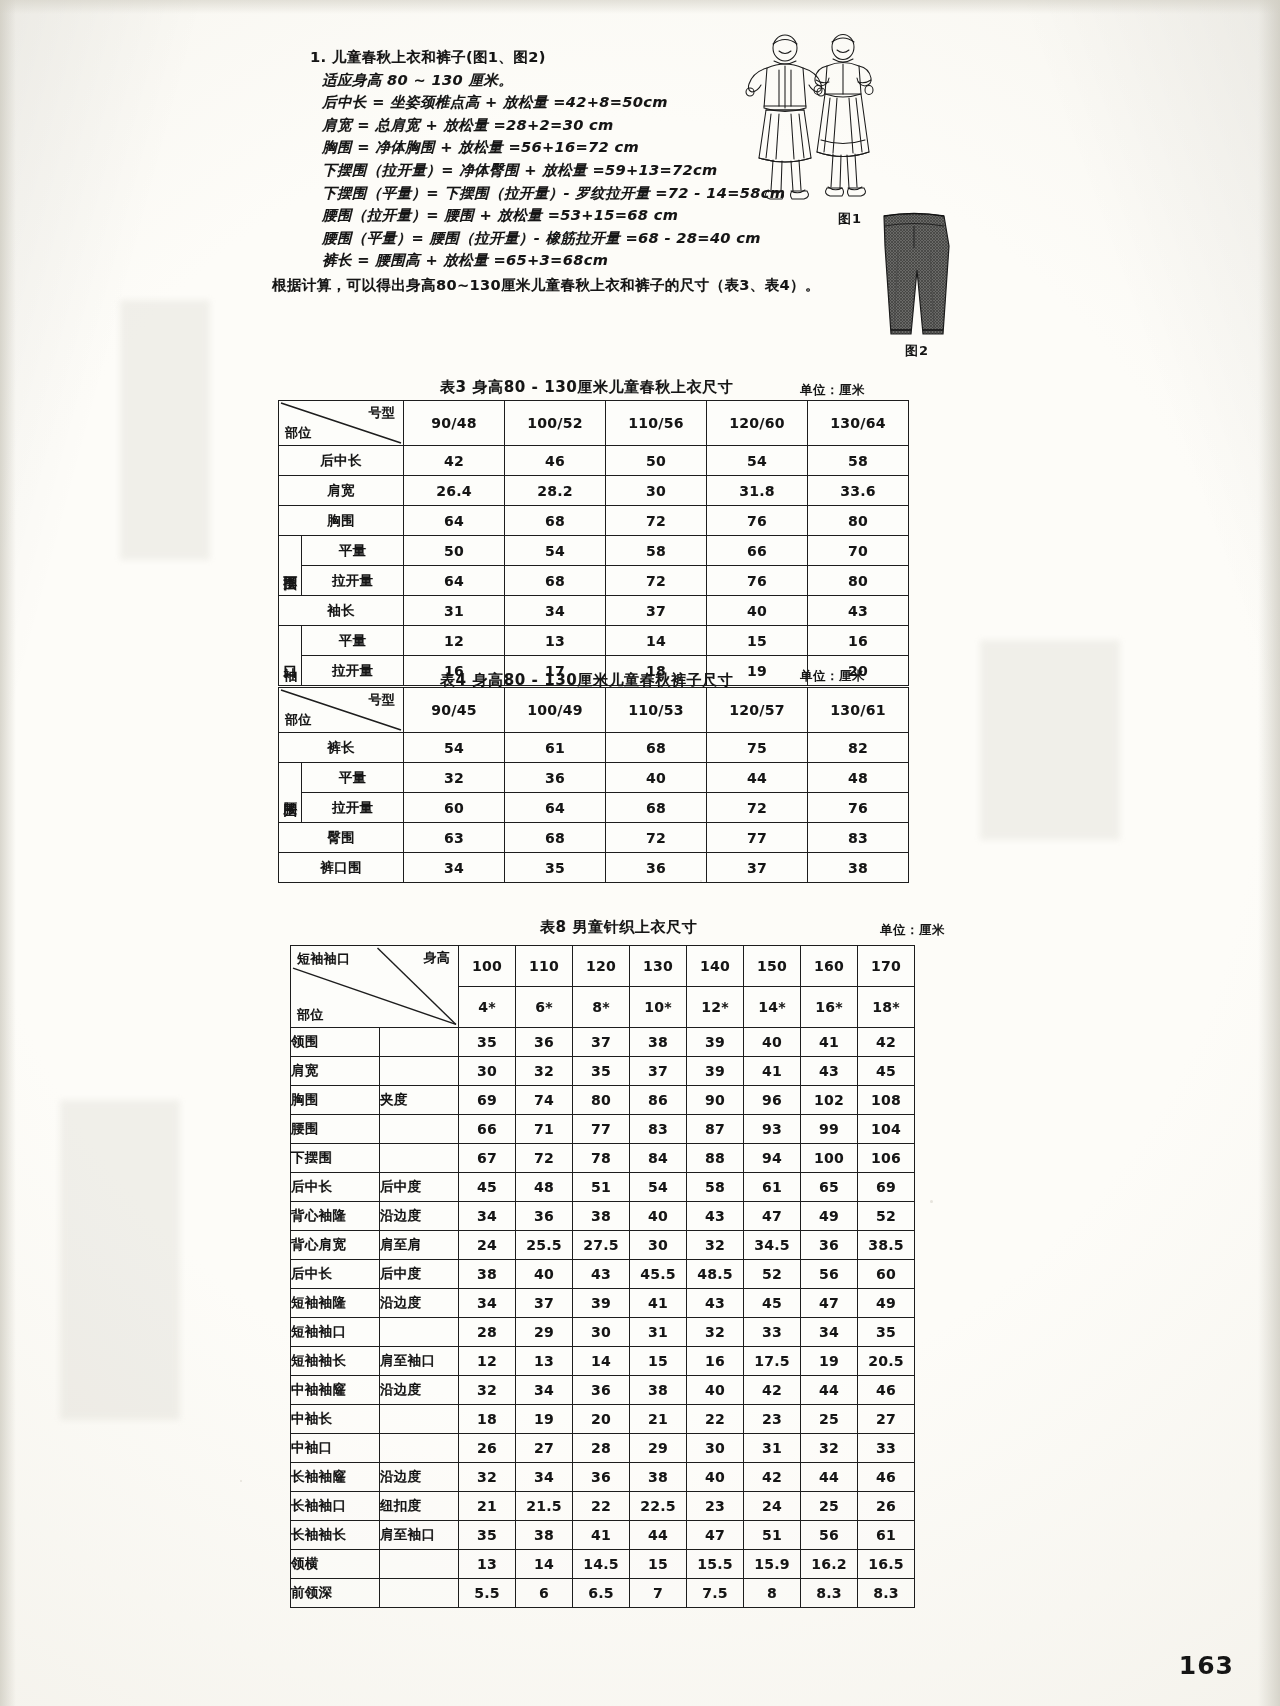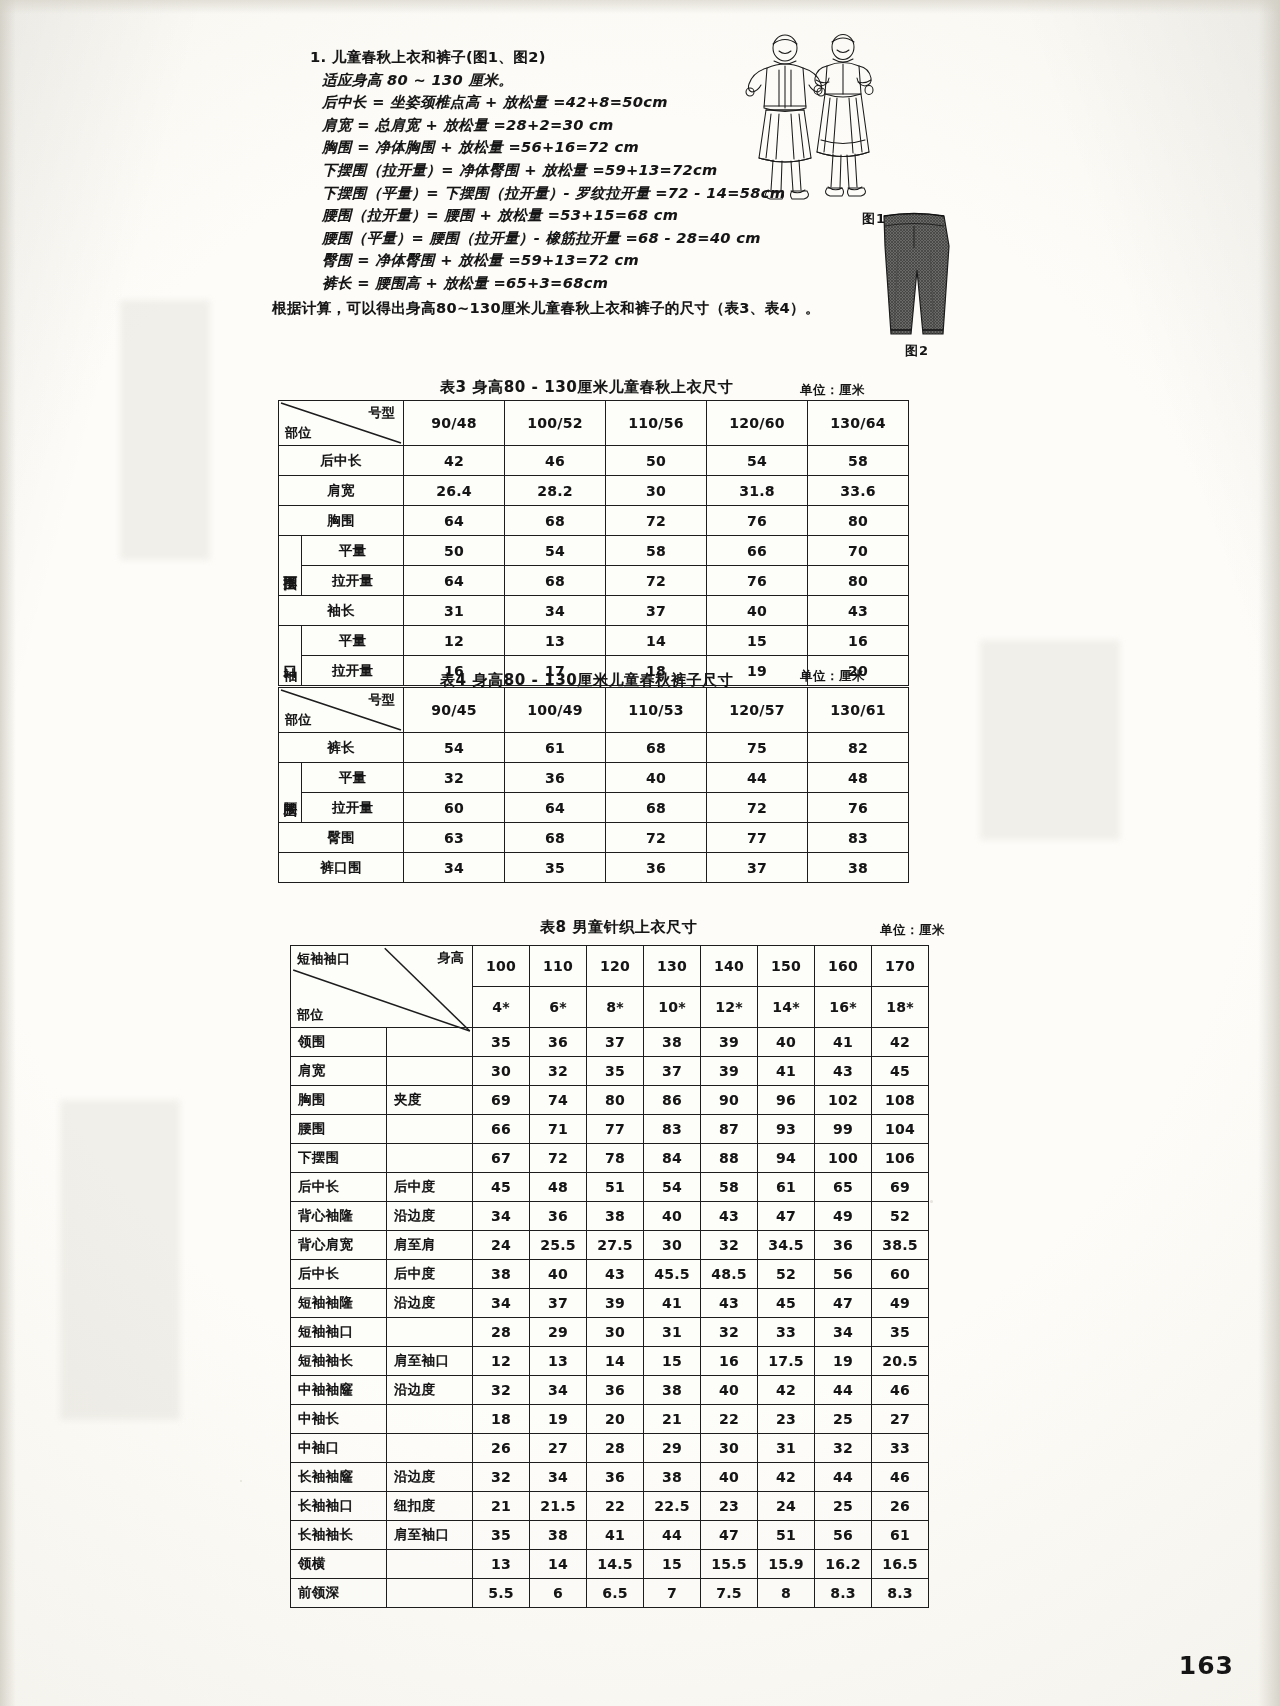--- a/index.html
+++ b/index.html
@@ -38,21 +38,21 @@
     text-shadow:.4px .3px 0 rgba(0,0,0,.28);
   }
   .intro .ln.i1{margin-left:10px;}
   .intro .ln.i2{margin-left:22px;font-style:italic;}
   .intro .ln.concl{margin-left:-28px;margin-top:2px;}
 
   
   .fig1-wrap{position:absolute;left:745px;top:30px;width:140px;height:190px;}
   .fig2-wrap{position:absolute;left:868px;top:212px;width:92px;height:128px;}
   .figcap{position:absolute;font-size:13px;font-weight:700;letter-spacing:1px;}
-  .cap1{left:862px;top:210px;}
+  .cap1{left:838px;top:210px;}
   .cap2{left:905px;top:342px;}
 
   
   .tbl-title{
     position:absolute;font-size:15px;font-weight:700;letter-spacing:.6px;
     text-shadow:.4px .3px 0 rgba(0,0,0,.25);white-space:nowrap;
   }
   .unit{
     position:absolute;font-size:12.5px;font-weight:700;letter-spacing:.5px;white-space:nowrap;
   }
@@ -62,21 +62,21 @@
   }
   table.g td{
     border:1.4px solid #1d1d1d;
     text-align:center;vertical-align:middle;
     font-size:14px;font-weight:700;
     letter-spacing:.3px;
     padding:0;
     text-shadow:.35px .25px 0 rgba(0,0,0,.22);
   }
   table.g td.lbl{font-size:13.5px;}
-  table.g td.lbl-l{text-align:left;padding-left:7px;font-size:13.5px;}
+  table.g td.lbl-l{text-align:left;font-size:13.5px;}
   td.vert{
     font-size:12.5px;font-weight:700;line-height:13.5px;width:22px;
     padding:0 1px;
   }
   td.vert span{display:block;}
 
   
   .corner{position:relative;}
   .corner .diag{position:absolute;inset:0;}
   .corner .tr{position:absolute;right:8px;top:3px;font-size:13px;font-weight:700;}
@@ -114,21 +114,20 @@
   <div class="intro">
     <div class="ln i1">1. 儿童春秋上衣和裤子(图1、图2)</div>
     <div class="ln i2">适应身高 80 ~ 130 厘米。</div>
     <div class="ln i2">后中长 = 坐姿颈椎点高 + 放松量 =42+8=50cm</div>
     <div class="ln i2">肩宽 = 总肩宽 + 放松量 =28+2=30 cm</div>
     <div class="ln i2">胸围 = 净体胸围 + 放松量 =56+16=72 cm</div>
     <div class="ln i2">下摆围（拉开量）= 净体臀围 + 放松量 =59+13=72cm</div>
     <div class="ln i2">下摆围（平量）= 下摆围（拉开量）- 罗纹拉开量 =72 - 14=58cm</div>
     <div class="ln i2">腰围（拉开量）= 腰围 + 放松量 =53+15=68 cm</div>
     <div class="ln i2">腰围（平量）= 腰围（拉开量）- 橡筋拉开量 =68 - 28=40 cm</div>
-    <div class="ln i2">臀围 = 净体臀围 + 放松量 =59+13=72 cm</div>
     <div class="ln i2">裤长 = 腰围高 + 放松量 =65+3=68cm</div>
     <div class="ln concl">根据计算，可以得出身高80~130厘米儿童春秋上衣和裤子的尺寸（表3、表4）。</div>
   </div>
 
   <div class="fig1-wrap">
     <svg viewBox="0 0 140 190" width="140" height="190" aria-hidden="true">
       <g fill="none" stroke="#1b1b1b" stroke-width="1.05" stroke-linecap="round">
 
         <ellipse cx="40" cy="18" rx="12" ry="13"></ellipse>
         <path d="M28 14 q12 -9 24 0"></path>

